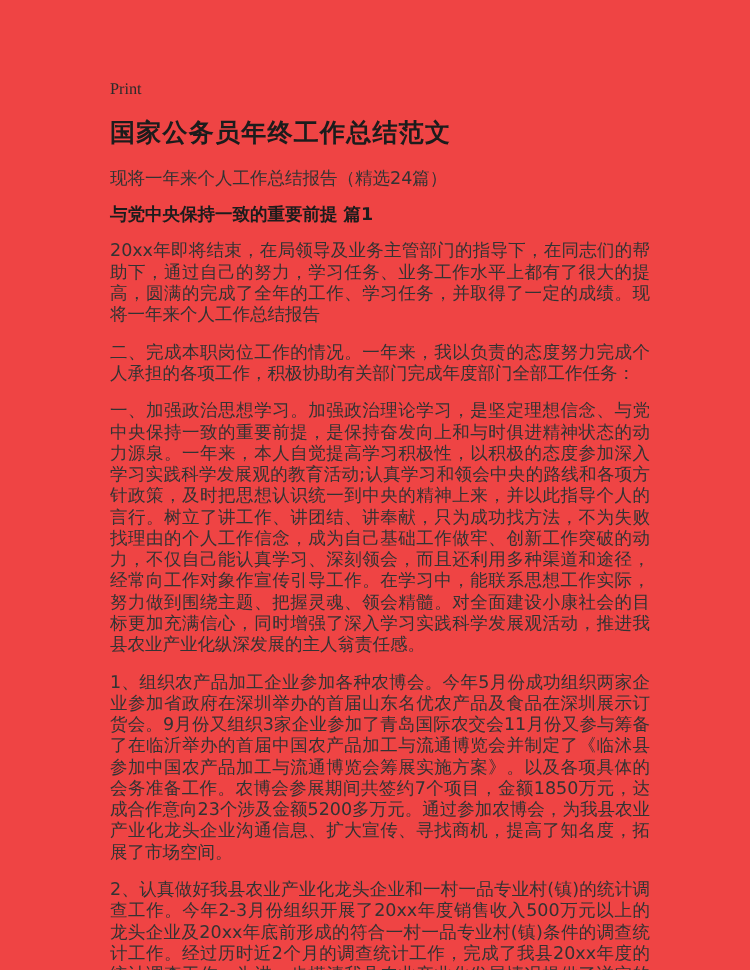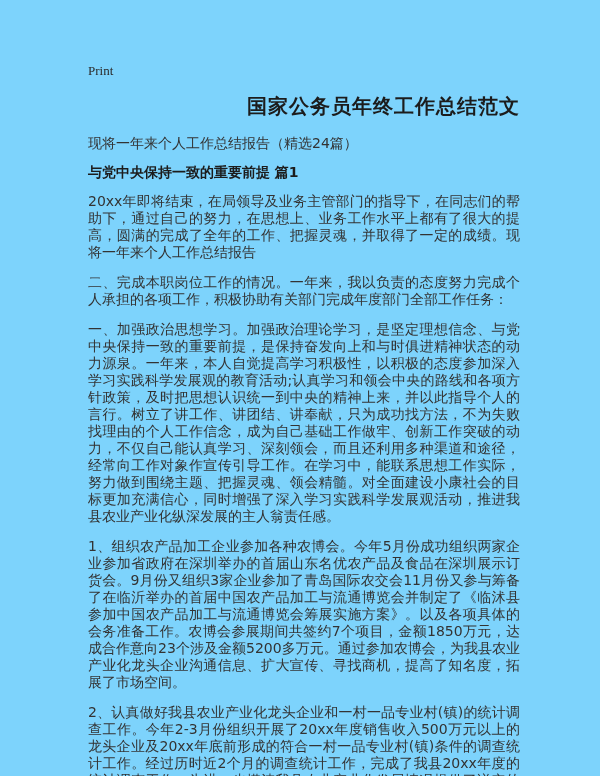--- a/index.html
+++ b/index.html
@@ -5,42 +5,42 @@
     * { box-sizing: border-box; }
     html, body { margin: 0; padding: 0; }
     body {
       background: #ffffff;
       font-family: "DejaVu Sans", sans-serif;
     }
     .page {
       position: relative;
       width: 600px;
       height: 776px;
-      background: #7dd3fc;
+      background: #ef4444;
       overflow: hidden;
     }
     .print-label {
       position: absolute;
       left: 88px;
       top: 63px;
       font-family: "Liberation Serif", serif;
       font-size: 13px;
       color: #2b2b2b;
       cursor: pointer;
     }
     .content {
       position: absolute;
       left: 88px;
       top: 93px;
       width: 432px;
       color: #333333;
     }
     .doc-title {
       margin: 0 0 15px 0;
-      text-align: right;
+      text-align: left;
       font-size: 20px;
       line-height: 26px;
       font-weight: bold;
       color: #1c1c1c;
       letter-spacing: 1px;
     }
     .doc-subtitle {
       margin: 0 0 11px 0;
       font-size: 14px;
       line-height: 18px;
@@ -71,21 +71,21 @@
   <span class="print-label">Print</span>
 
   <div class="content">
 
     <h1 class="doc-title">国家公务员年终工作总结范文</h1>
 
     <p class="doc-subtitle">现将一年来个人工作总结报告（精选24篇）</p>
 
     <h2 class="section-heading">与党中央保持一致的重要前提 篇1</h2>
 
-    <p class="body-paragraph">20xx年即将结束，在局领导及业务主管部门的指导下，在同志们的帮助下，通过自己的努力，在思想上、业务工作水平上都有了很大的提高，圆满的完成了全年的工作、把握灵魂，并取得了一定的成绩。现将一年来个人工作总结报告</p>
+    <p class="body-paragraph">20xx年即将结束，在局领导及业务主管部门的指导下，在同志们的帮助下，通过自己的努力，学习任务、业务工作水平上都有了很大的提高，圆满的完成了全年的工作、学习任务，并取得了一定的成绩。现将一年来个人工作总结报告</p>
 
     <p class="body-paragraph">二、完成本职岗位工作的情况。一年来，我以负责的态度努力完成个人承担的各项工作，积极协助有关部门完成年度部门全部工作任务：</p>
 
     <p class="body-paragraph">一、加强政治思想学习。加强政治理论学习，是坚定理想信念、与党中央保持一致的重要前提，是保持奋发向上和与时俱进精神状态的动力源泉。一年来，本人自觉提高学习积极性，以积极的态度参加深入学习实践科学发展观的教育活动;认真学习和领会中央的路线和各项方针政策，及时把思想认识统一到中央的精神上来，并以此指导个人的言行。树立了讲工作、讲团结、讲奉献，只为成功找方法，不为失败找理由的个人工作信念，成为自己基础工作做牢、创新工作突破的动力，不仅自己能认真学习、深刻领会，而且还利用多种渠道和途径，经常向工作对象作宣传引导工作。在学习中，能联系思想工作实际，努力做到围绕主题、把握灵魂、领会精髓。对全面建设小康社会的目标更加充满信心，同时增强了深入学习实践科学发展观活动，推进我县农业产业化纵深发展的主人翁责任感。</p>
 
     <p class="body-paragraph">1、组织农产品加工企业参加各种农博会。今年5月份成功组织两家企业参加省政府在深圳举办的首届山东名优农产品及食品在深圳展示订货会。9月份又组织3家企业参加了青岛国际农交会11月份又参与筹备了在临沂举办的首届中国农产品加工与流通博览会并制定了《临沭县参加中国农产品加工与流通博览会筹展实施方案》。以及各项具体的会务准备工作。农博会参展期间共签约7个项目，金额1850万元，达成合作意向23个涉及金额5200多万元。通过参加农博会，为我县农业产业化龙头企业沟通信息、扩大宣传、寻找商机，提高了知名度，拓展了市场空间。</p>
 
     <p class="body-paragraph">2、认真做好我县农业产业化龙头企业和一村一品专业村(镇)的统计调查工作。今年2-3月份组织开展了20xx年度销售收入500万元以上的龙头企业及20xx年底前形成的符合一村一品专业村(镇)条件的调查统计工作。经过历时近2个月的调查统计工作，完成了我县20xx年度的统计调查工作，为进一步摸清我县农业产业化发展情况提供了详实的数据。</p>
 
   </div>

